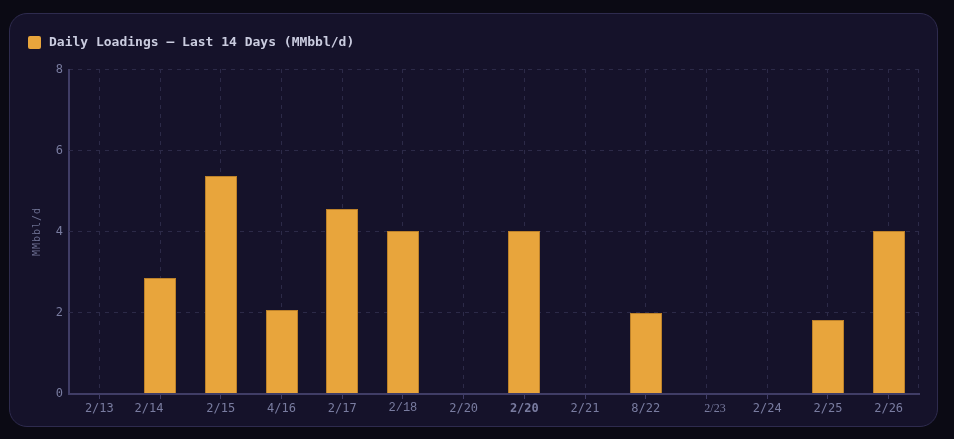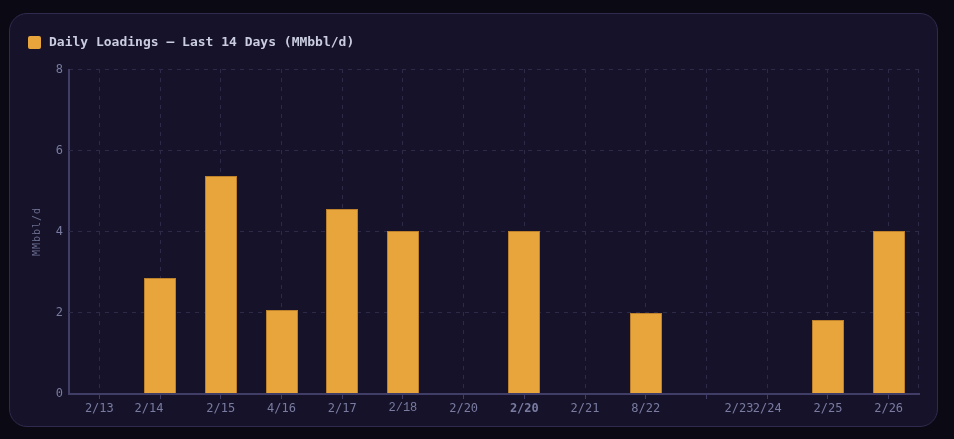--- a/index.html
+++ b/index.html
@@ -146,21 +146,21 @@
         <div class="bar" style="left: 439.357px; height: 162px;"></div>
         <div class="vgrid" style="left: 515.571px;"></div>
         <div class="xtick-mark" style="left: 515.571px;"></div>
         <div class="xtick-label" style="left: 486.071px;">2/21</div>
         <div class="vgrid" style="left: 576.286px;"></div>
         <div class="xtick-mark" style="left: 576.286px;"></div>
         <div class="xtick-label" style="left: 546.786px;">8/22</div>
         <div class="bar" style="left: 560.786px; height: 80.19px;"></div>
         <div class="vgrid" style="left: 637px;"></div>
         <div class="xtick-mark" style="left: 637px;"></div>
-        <div class="xtick-label" style="left: 640px;">2/23</div>
+        <div class="xtick-label" style="left: 616px; font-family: Liberation Serif, serif;">2/23</div>
         <div class="vgrid" style="left: 697.714px;"></div>
         <div class="xtick-mark" style="left: 697.714px;"></div>
         <div class="xtick-label" style="left: 668.214px;">2/24</div>
         <div class="vgrid" style="left: 758.429px;"></div>
         <div class="xtick-mark" style="left: 758.429px;"></div>
         <div class="xtick-label" style="left: 728.929px;">2/25</div>
         <div class="bar" style="left: 742.929px; height: 72.9px;"></div>
         <div class="vgrid" style="left: 819.143px;"></div>
         <div class="xtick-mark" style="left: 819.143px;"></div>
         <div class="xtick-label" style="left: 789.643px;">2/26</div>

